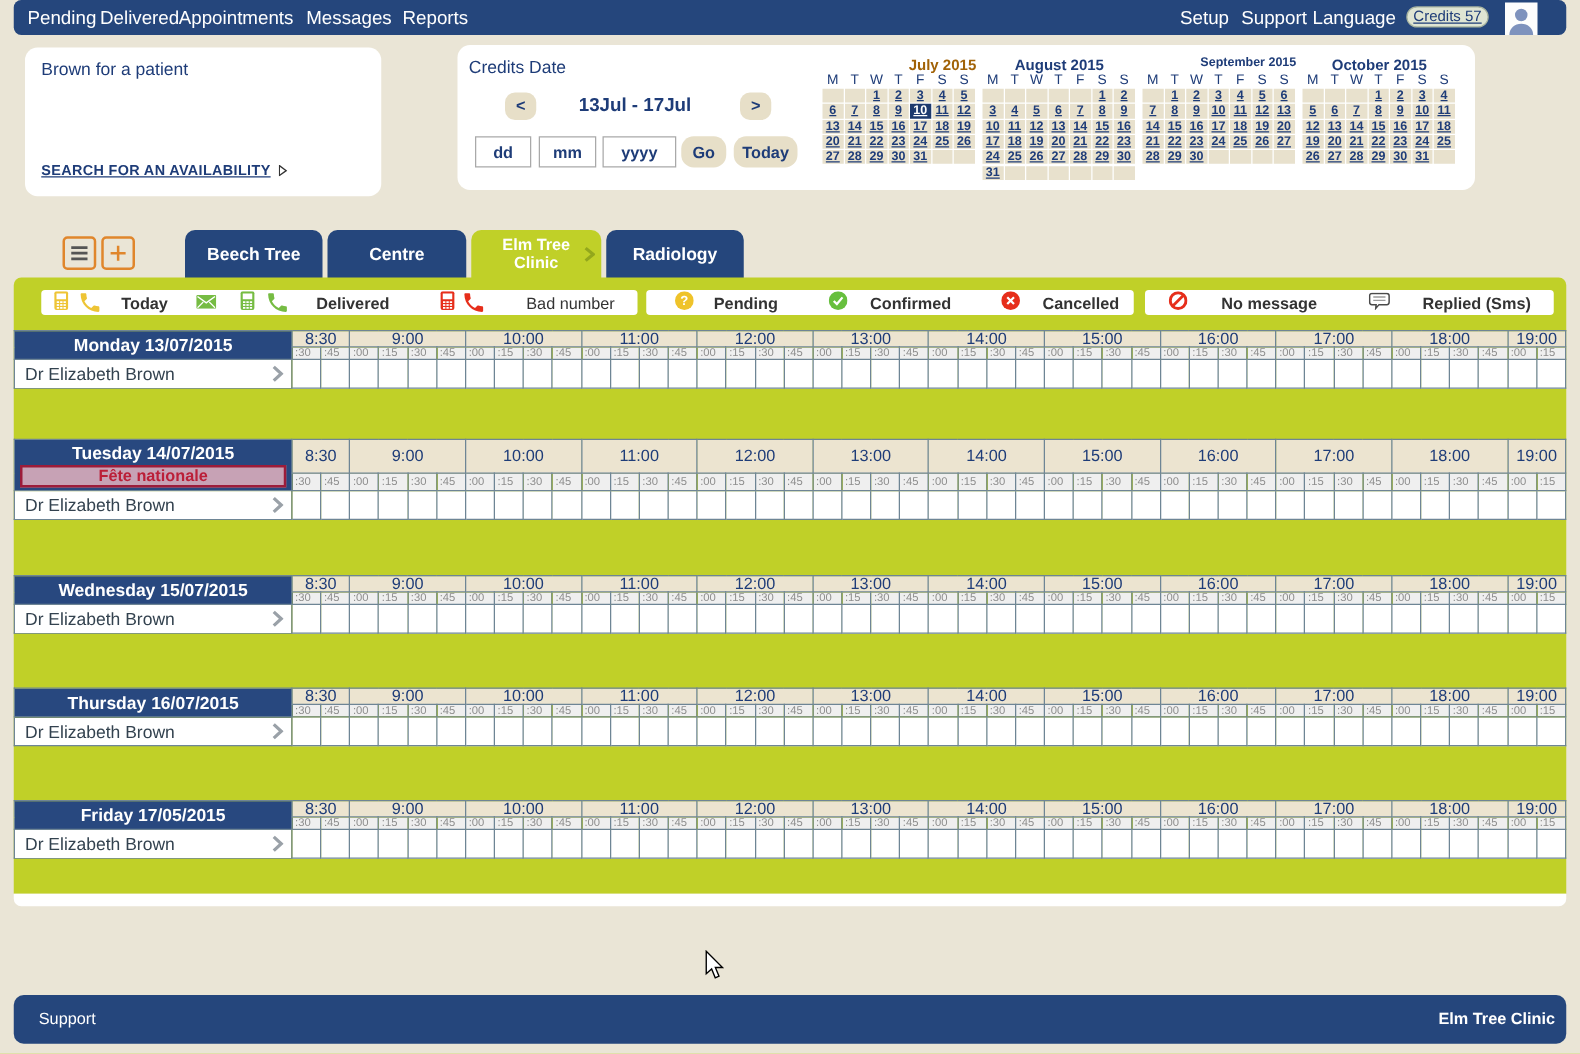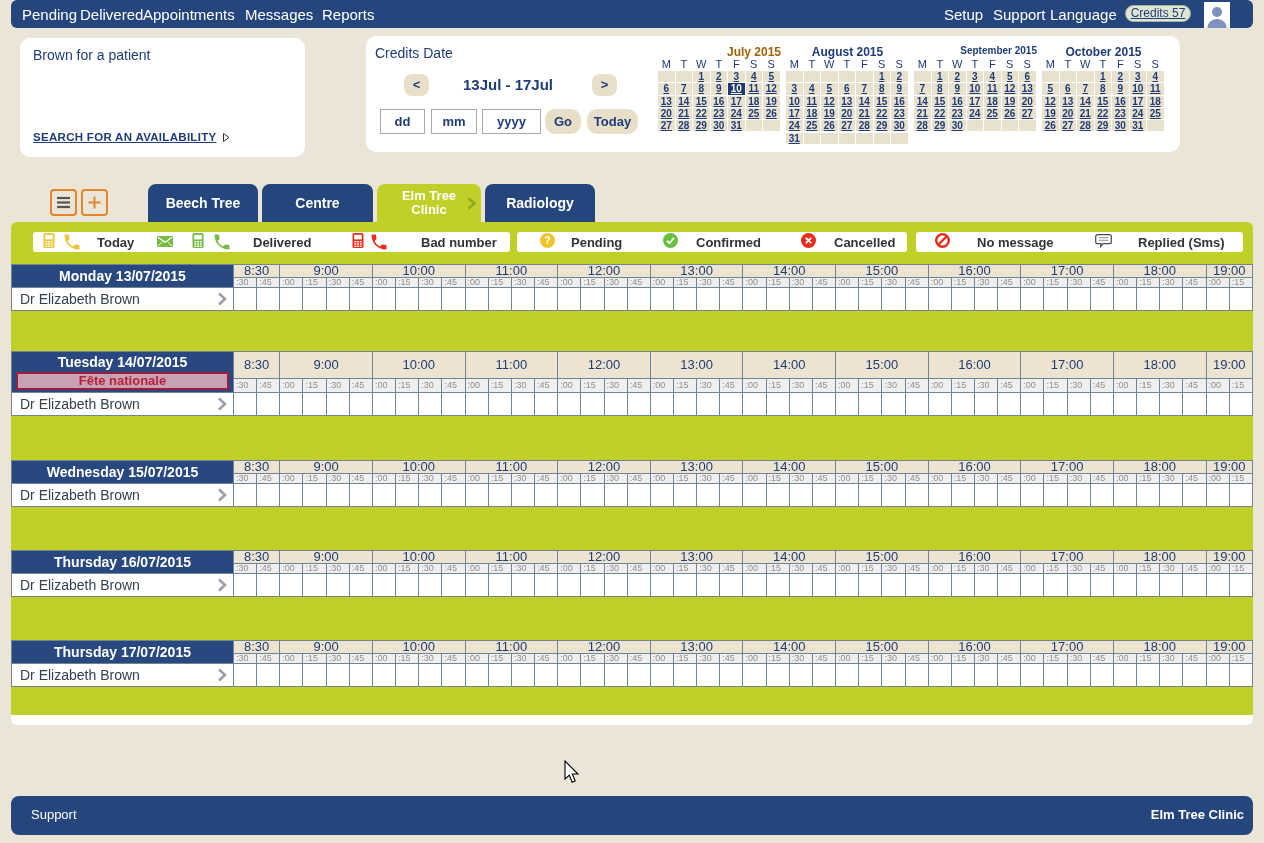--- a/index.html
+++ b/index.html
@@ -321,21 +321,21 @@
       <rect x="5.1" y="10.3" width="1.9" height="1.4"></rect>
       <rect x="7.8" y="10.3" width="1.9" height="1.4"></rect>
 <rect x="2.4" y="12.6" width="1.9" height="1.4"></rect>
       <rect x="5.1" y="12.6" width="1.9" height="1.4"></rect>
       <rect x="7.8" y="12.6" width="1.9" height="1.4"></rect>
 </g>
   </svg>
 <svg style="position:absolute;left:369px;top:232px" width="20" height="20" viewBox="0 0 24 24">
 <path fill="#e62e1b" d="M6.62 10.79c1.44 2.83 3.76 5.14 6.59 6.59l2.2-2.21c.27-.27.67-.36 1.02-.24 1.12.37 2.33.57 3.57.57.55 0 1 .45 1 1V20c0 .55-.45 1-1 1-9.39 0-17-7.61-17-17 0-.55.45-1 1-1h3.5c.55 0 1 .45 1 1 0 1.25.2 2.45.57 3.57.11.35.03.74-.25 1.02l-2.2 2.2z"></path>
   </svg>
-<span class="legtxtt" style="position:absolute;left:421px;top:235px;font-size:13px;font-weight:bold;color:#333">Bad number</span>
+<span class="legtxtt" style="position:absolute;left:421px;top:235px;font-size:13px;font-weight:normal;color:#333">Bad number</span>
 <svg style="position:absolute;left:540px;top:233px" width="15" height="15" viewBox="0 0 15 15">
 <circle cx="7.5" cy="7.5" r="7.5" fill="#efc32a"></circle>
 <text x="7.5" y="11.2" font-family="Liberation Sans,sans-serif" font-size="10.5" font-weight="bold" fill="#fff" text-anchor="middle">?</text>
   </svg>
 <span class="legtxt" style="left:571px;top:235px">Pending</span>
 <svg style="position:absolute;left:663px;top:233px" width="15" height="15" viewBox="0 0 15 15">
 <circle cx="7.5" cy="7.5" r="7.5" fill="#67bf3e"></circle>
 <path d="M4 7.8 L6.5 10.2 L11 4.9" stroke="#fff" stroke-width="1.8" fill="none"></path>
   </svg>
 <span class="legtxt" style="left:696px;top:235px">Confirmed</span>
@@ -817,21 +817,21 @@
         <td class="cell"></td>
         <td class="cell"></td>
         <td class="cell"></td>
       </tr>
     </tbody>
   </table>
 <table class="blk" style="top:640px">
     <tbody>
       <tr>
         <td rowspan="2" class="dayhd" style="width:222px">
-          <div class="daytitle2">Thursday 17/07/2015</div>
+          <div class="daytitle2">Friday 17/05/2015</div>
         </td>
         <td colspan="2" class="hour" style="height:12px">8:30</td>
         <td colspan="4" class="hour">9:00</td>
         <td colspan="4" class="hour">10:00</td>
         <td colspan="4" class="hour">11:00</td>
         <td colspan="4" class="hour">12:00</td>
         <td colspan="4" class="hour">13:00</td>
         <td colspan="4" class="hour">14:00</td>
         <td colspan="4" class="hour">15:00</td>
         <td colspan="4" class="hour">16:00</td>

